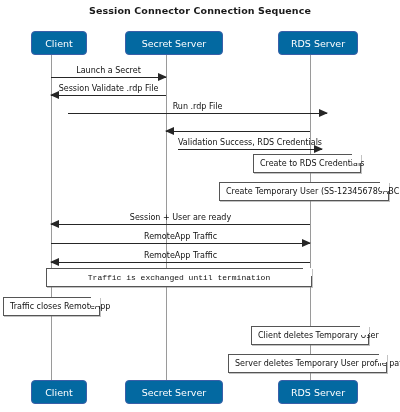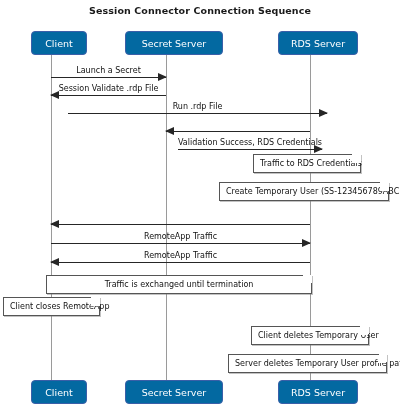--- a/index.html
+++ b/index.html
@@ -88,50 +88,51 @@
     <div class="msg" style="left: 166px; width: 144px; top: 120px;">
       <div class="line"></div>
       <div class="head l"></div>
     </div>
     <div class="msg" style="left: 178px; width: 144px; top: 138px;">
       <div class="lbl">Validation Success, RDS Credentials</div>
       <div class="line"></div>
       <div class="head r"></div>
     </div>
     <div class="msg" style="left: 51px; width: 259px; top: 213px;">
+      <div class="lbl">Session + User are ready</div>
       <div class="line"></div>
       <div class="head l"></div>
     </div>
     <div class="msg" style="left: 51px; width: 259px; top: 232px;">
       <div class="lbl">RemoteApp Traffic</div>
       <div class="line"></div>
       <div class="head r"></div>
     </div>
     <div class="msg" style="left: 51px; width: 259px; top: 251px;">
       <div class="lbl">RemoteApp Traffic</div>
       <div class="line"></div>
       <div class="head l"></div>
     </div>
     <div class="note" style="left: 253px; top: 154px; width: 108px;">
-      <span class="txt">Traffic to RDS Credentials</span>
+      <span class="txt">Create to RDS Credentials</span>
       <span class="fold"></span>
       <span class="foldmask"></span>
     </div>
     <div class="note" style="left: 219px; top: 182px; width: 170px;">
       <span class="txt">Create Temporary User (SS-123456789ABCDEF)</span>
       <span class="fold"></span>
       <span class="foldmask"></span>
     </div>
-    <div class="note" style="left: 46px; top: 275px; width: 266px;">
+    <div class="note" style="left: 46px; top: 268px; width: 266px; font-family: Liberation Mono, monospace;">
       <span class="txt">Traffic is exchanged until termination</span>
       <span class="fold"></span>
       <span class="foldmask"></span>
     </div>
     <div class="note" style="left: 3px; top: 297px; width: 97px;">
-      <span class="txt">Client closes RemoteApp</span>
+      <span class="txt">Traffic closes RemoteApp</span>
       <span class="fold"></span>
       <span class="foldmask"></span>
     </div>
     <div class="note" style="left: 251px; top: 326px; width: 118px;">
       <span class="txt">Client deletes Temporary User</span>
       <span class="fold"></span>
       <span class="foldmask"></span>
     </div>
     <div class="note" style="left: 228px; top: 354px; width: 159px;">
       <span class="txt">Server deletes Temporary User profile path</span>

